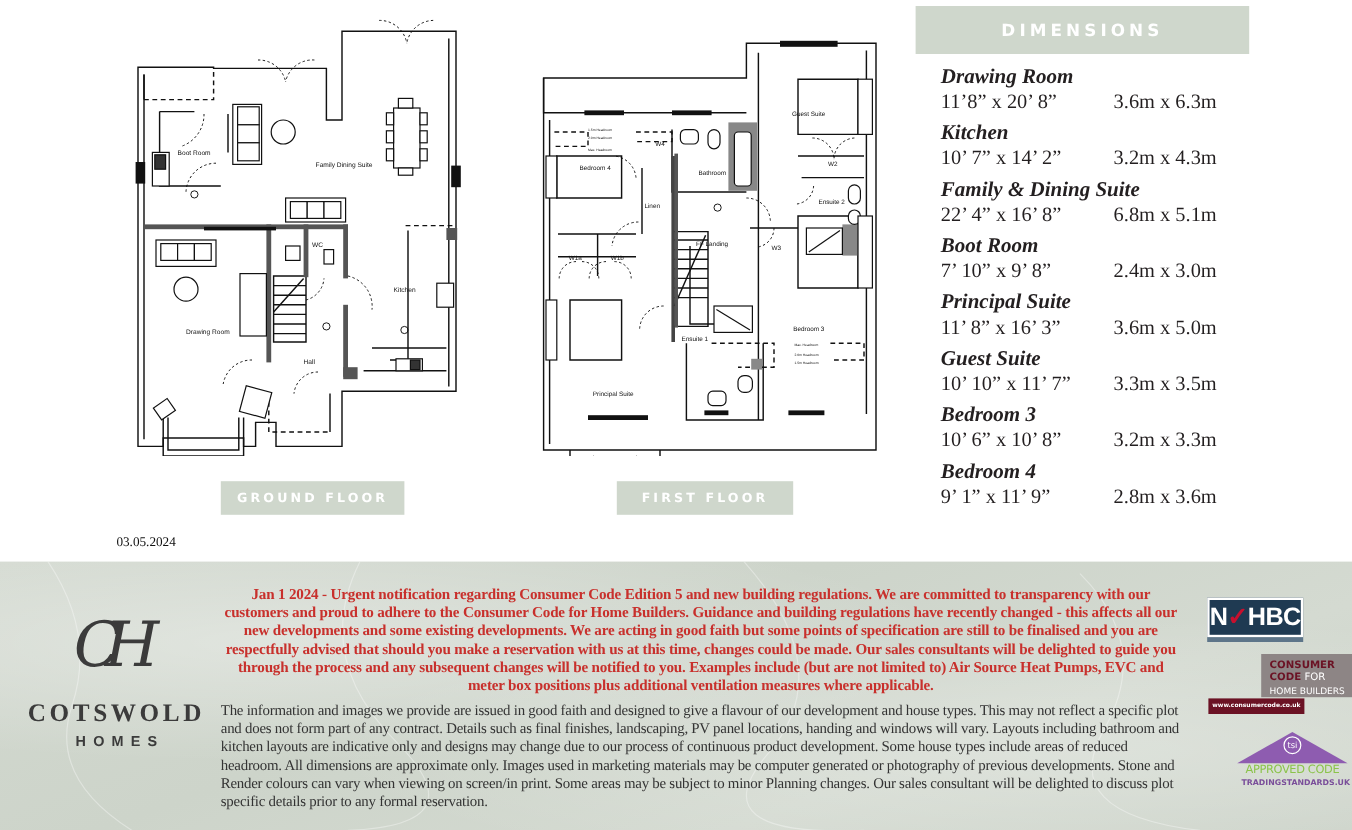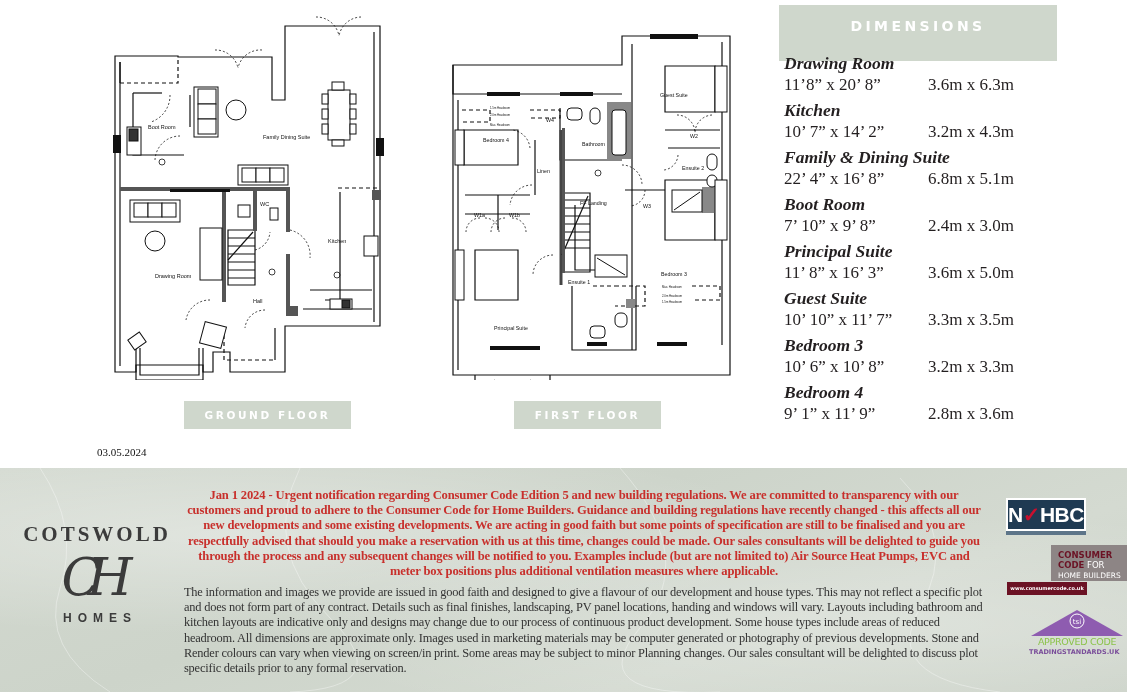--- a/index.html
+++ b/index.html
@@ -12,31 +12,31 @@
   .plan text { font-family: "Liberation Sans", sans-serif; fill: #111; }
   #ground-plan { left: 110px; top: 10px; width: 290px; height: 370px; }
   #first-plan  { left: 450px; top: 30px; width: 290px; height: 350px; }
 
   .floor-label {
     position: absolute; height: 28px;
     background: #cfd7cc; color: #ffffff;
     font-family: "DejaVu Sans", sans-serif; font-size: 10.5px; font-weight: bold;
     letter-spacing: 2.6px; text-align: center; line-height: 28px;
   }
-  #ground-label { left: 184px; top: 401px; width: 167px; }
+  #ground-label { left: 184px; top: 401px; width: 153px; }
   #first-label  { left: 514px; top: 401px; width: 147px; }
 
   #date-stamp {
     position: absolute; left: 97px; top: 446px;
     font-family: "Liberation Serif", serif; font-size: 11px; color: #111;
   }
 
   
   #dim-header {
-    position: absolute; left: 779px; top: 5px; width: 278px; height: 56px;
+    position: absolute; left: 763px; top: 5px; width: 278px; height: 40px;
     background: #cfd7cc; color: #ffffff;
     font-family: "DejaVu Sans", sans-serif; font-size: 14px; font-weight: bold;
     letter-spacing: 3.4px; text-align: center; line-height: 42px;
   }
   #dim-list { position: absolute; left: 784px; top: 52px; width: 300px; }
   .dim-item { height: 47px; }
   .dim-name {
     font-family: "Liberation Serif", serif; font-style: italic; font-weight: bold;
     font-size: 17.5px; line-height: 22px; color: #231f20; white-space: nowrap;
   }
@@ -104,21 +104,21 @@
     background: #6b1224; color: #fff; font-family: "DejaVu Sans", sans-serif;
     font-size: 5px; font-weight: bold; line-height: 13px; text-align: center;
   }
 
   #badge-tsi { position: absolute; left: 1000px; top: 140px; width: 96px; height: 52px; margin-left: 29px; }
   #badge-tsi .code {
     position: absolute; left: 0; top: 28px; width: 96px; text-align: center;
     font-family: "DejaVu Sans", sans-serif; font-size: 9.5px; color: #8bc34a; letter-spacing: -0.3px;
   }
   #badge-tsi .site {
-    position: absolute; left: 0; top: 40px; width: 96px; text-align: left;
+    position: absolute; left: 0; top: 40px; width: 96px; text-align: right;
     font-family: "DejaVu Sans", sans-serif; font-size: 6.5px; font-weight: bold; color: #7a4e9a;
   }
 </style>
 </head>
 <body>
 
 <div class="plan" id="ground-plan">
   <svg width="290" height="370" viewBox="0 0 290 370" xmlns="http://www.w3.org/2000/svg">
     <g fill="none" stroke="#111" stroke-width="1.2">
 
@@ -412,22 +412,22 @@
   <svg class="marble-vein" width="1127" height="224">
     <g fill="none" stroke="#ffffff" stroke-opacity="0.35" stroke-width="1">
       <path d="M40 0 Q80 60 60 120 T110 224"></path>
       <path d="M300 0 Q260 80 330 150 T290 224"></path>
       <path d="M620 0 Q700 90 640 160 T720 224"></path>
       <path d="M900 10 Q960 70 920 140 T1000 224"></path>
     </g>
   </svg>
 
   <div id="brand">
+    <div id="brand-monogram">CH</div>
     <div id="brand-name">COTSWOLD</div>
-    <div id="brand-monogram">CH</div>
     <div id="brand-sub">HOMES</div>
   </div>
 
   <div id="notice">Jan 1 2024 - Urgent notification regarding Consumer Code Edition 5 and new building regulations.  We are committed to transparency with our customers and proud to adhere to the Consumer Code for Home Builders. Guidance and building regulations have recently changed - this affects all our new developments and some existing developments.  We are acting in good faith but some points of specification are still to be finalised and you are respectfully advised that should you make a reservation with us at this time, changes could be made. Our sales consultants will be delighted to guide you through the process and any subsequent changes will be notified to you.  Examples include (but are not limited to) Air Source Heat Pumps, EVC and meter box positions plus additional ventilation measures where applicable.</div>
   <div id="disclaimer">The information and images we provide are issued in good faith and designed to give a flavour of our development and house types. This may not reflect a specific plot and does not form part of any contract. Details such as final finishes, landscaping, PV panel locations, handing and windows will vary. Layouts including bathroom and kitchen layouts are indicative only and designs may change due to our process of continuous product development. Some house types include areas of reduced headroom. All dimensions are approximate only. Images used in marketing materials may be computer generated or photography of previous developments. Stone and Render colours can vary when viewing on screen/in print. Some areas may be subject to minor Planning changes.  Our sales consultant will be delighted to discuss plot specific details prior to any formal reservation.</div>
 
   <div id="badge-nhbc"><span>N</span><span class="tick">✓</span><span>HBC</span></div>
   <div id="badge-nhbc-bar"></div>
 
   <div id="badge-cc">

